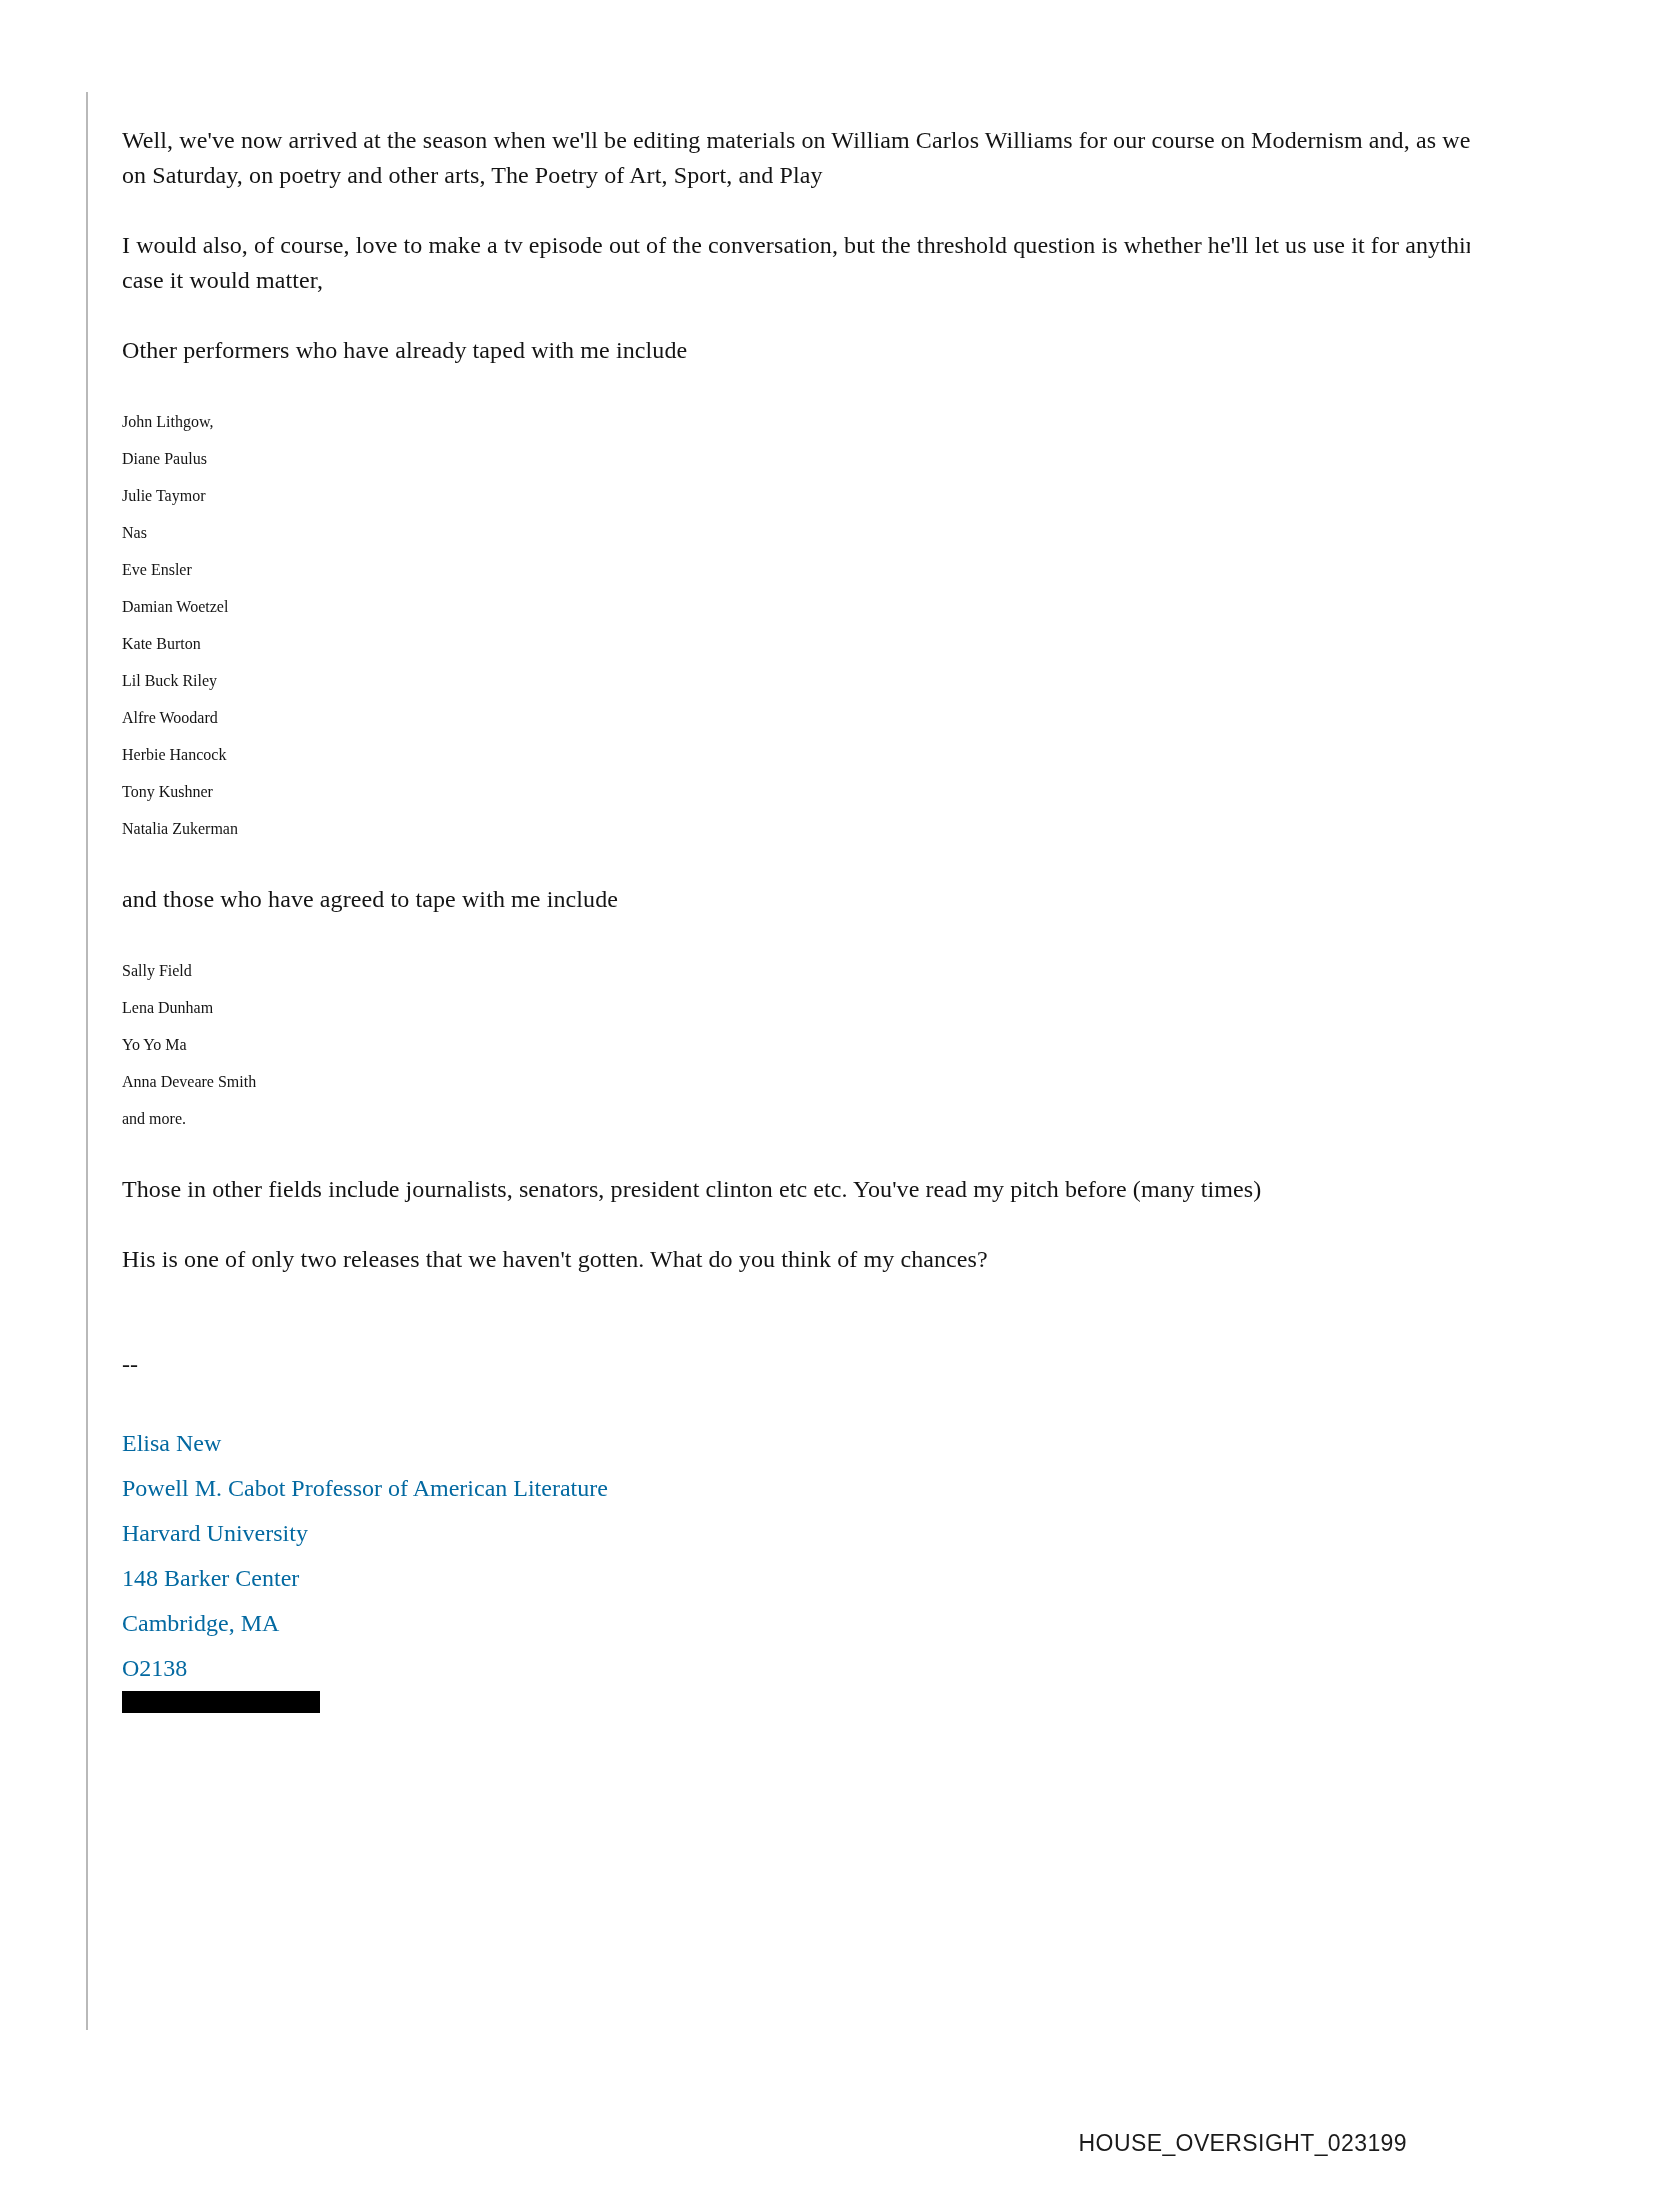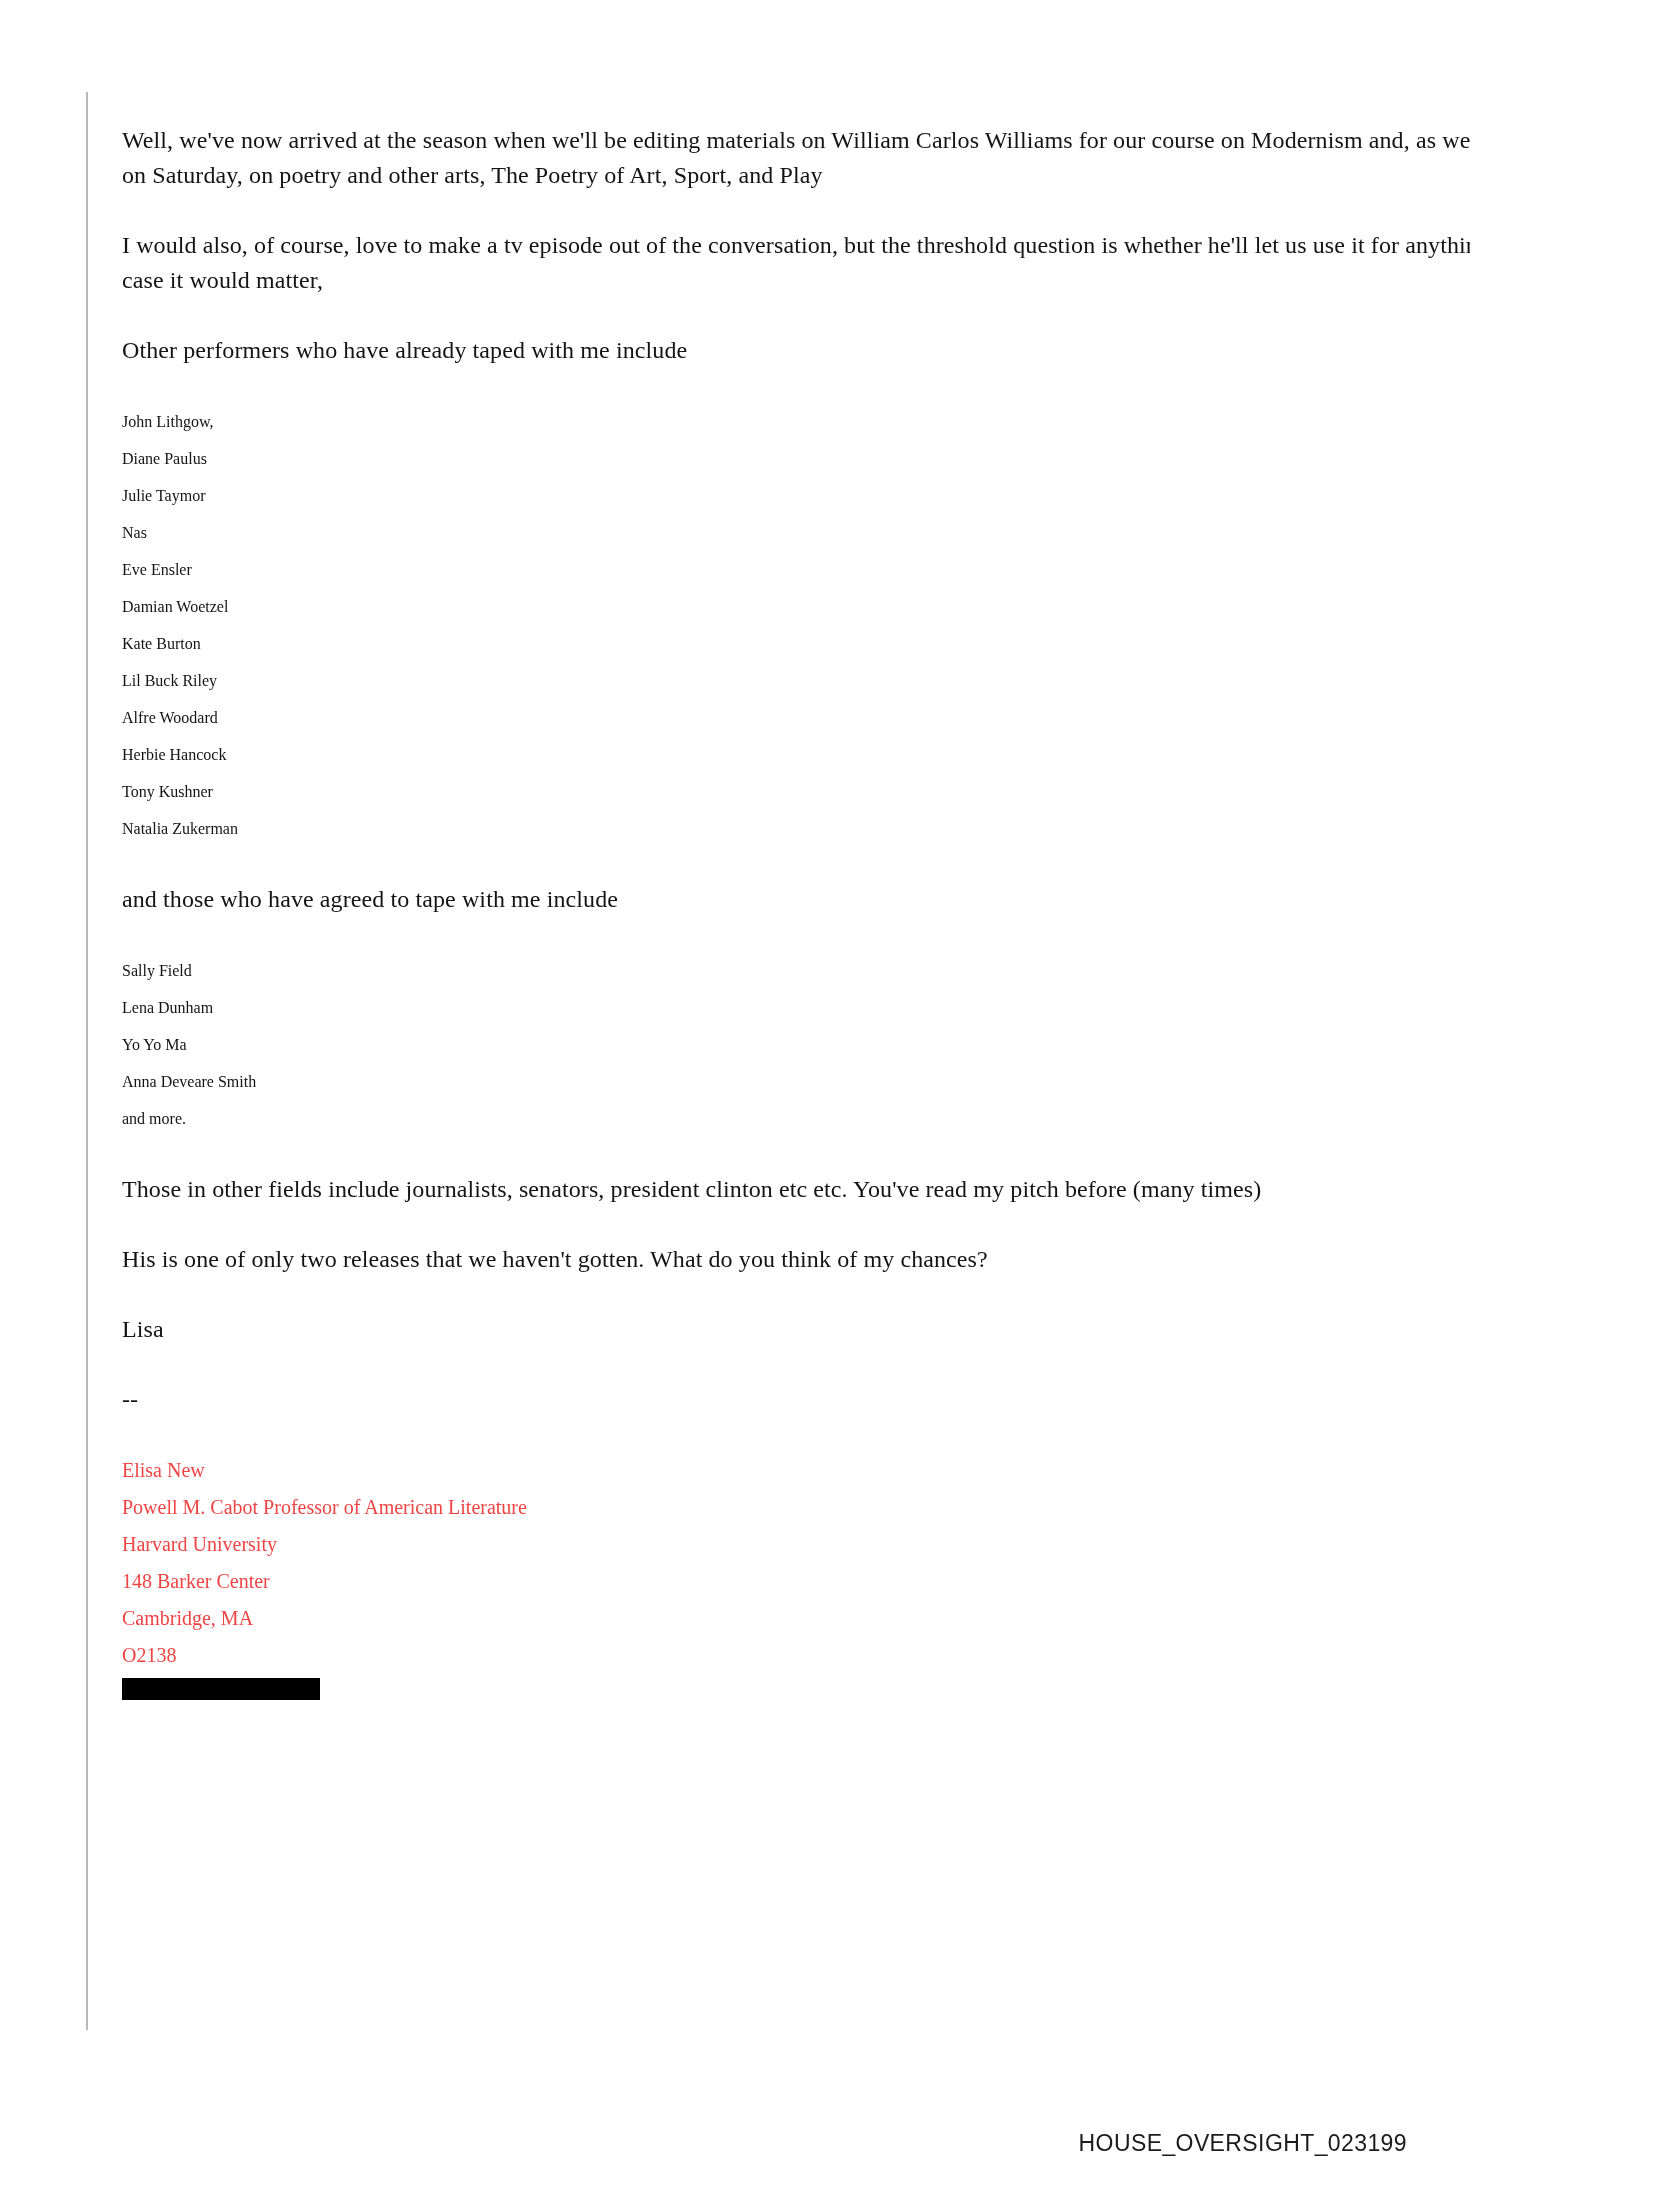--- a/index.html
+++ b/index.html
@@ -60,23 +60,24 @@
   }
   .faded {
     color: #8e8e8e;
   }
   .sig {
     margin: 0;
     padding: 0;
     list-style: none;
   }
   .sig li {
-    font-size: 20px;
+    font-size: 24px;
     line-height: 37px;
-    color: #ef4444;
+    color: #0369a1;
+    margin-top: 8px;
   }
   .redaction {
     display: block;
     width: 198px;
     height: 22px;
     background: #000000;
     margin-top: 3.9px;
   }
   .footer-stamp {
     position: absolute;
@@ -136,21 +137,20 @@
     </ul>
 
     <div class="spacer"></div>
 
     <p class="para">Those in other fields include journalists, senators, president clinton etc etc. You've read my pitch before (many times)</p>
     <div class="spacer"></div>
 
     <p class="para">His is one of only two releases that we haven't gotten. What do you think of my chances?</p>
     <div class="spacer"></div>
 
-    <p class="para faded">Lisa</p>
     <div class="spacer"></div>
 
     <p class="para faded">--</p>
     <div class="spacer"></div>
 
     <ul class="sig">
       <li>Elisa New</li>
       <li>Powell M. Cabot Professor of American Literature</li>
       <li>Harvard University</li>
       <li>148 Barker Center</li>

